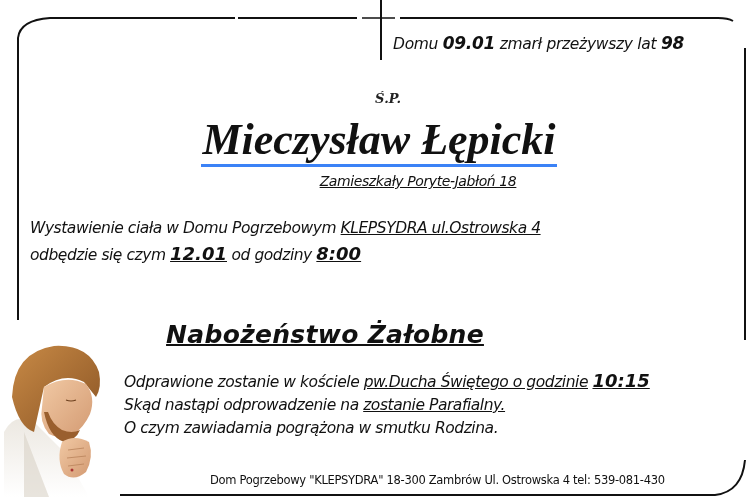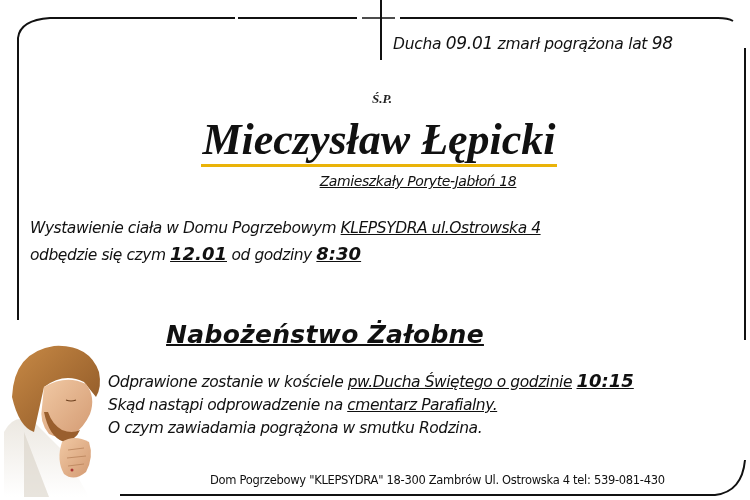--- a/index.html
+++ b/index.html
@@ -25,49 +25,49 @@
 
     .died-line {
       left: 393px; top: 33px;
       font-family: "DejaVu Sans", sans-serif;
       font-style: italic;
       font-size: 15.5px;
       letter-spacing: -0.3px;
       color: #111;
     }
     .died-line .bold {
-      font-weight: normal;
+      font-weight: bold;
       font-size: 17px;
     }
 
     .sp {
       left: 0; width: 750px; top: 91px;
       text-align: center;
       font-family: "DejaVu Serif", serif;
       font-style: italic;
       font-weight: bold;
       font-size: 13px;
       color: #222;
       padding-left: 0px;
     }
-    .sp span { position: relative; left: 7px; font-family: Liberation Serif, serif; }
+    .sp span { position: relative; left: 13px; }
 
     .name {
       left: 0; width: 750px; top: 116px;
       text-align: center;
       font-family: "Liberation Serif", serif;
       font-style: italic;
       font-weight: bold;
       font-size: 44px;
       line-height: 48px;
       color: #111;
     }
     .name span {
       display: inline-block;
-      border-bottom: 3px solid #eab308;
+      border-bottom: 3px solid #3b82f6;
       padding: 0 1px 0px;
       position: relative;
       left: 4px;
     }
 
     .residence {
       left: 0; width: 750px; top: 173px;
       text-align: center;
       font-family: "DejaVu Sans", sans-serif;
       font-style: italic;
@@ -108,21 +108,21 @@
       letter-spacing: 0.3px;
     }
     .service-title span {
       text-decoration: underline;
       text-decoration-thickness: 2px;
       position: relative;
       left: 18px;
     }
 
     .block2 {
-      left: 108px; top: 369px;
+      left: 124px; top: 369px;
       font-family: "DejaVu Sans", sans-serif;
       font-style: italic;
       font-size: 15.5px;
       letter-spacing: -0.45px;
       line-height: 23px;
     }
 
     .footer {
       left: 210px; top: 473px;
       font-family: "DejaVu Sans", sans-serif;
@@ -151,23 +151,23 @@
   <g>
     <line x1="381" y1="0" x2="381" y2="60" stroke="#111" stroke-width="2"></line>
   </g>
 
   <line x1="745" y1="48" x2="745" y2="340" stroke="#111" stroke-width="2"></line>
 
   <path d="M 120 495 L 715 495 Q 742 492 745 460" fill="none" stroke="#111" stroke-width="2"></path>
 </svg>
 
 <div class="abs died-line">
-  <span>Ducha</span>
+  <span>Domu</span>
   <span class="bold">09.01</span>
-  <span>zmarł pogrążona lat</span>
+  <span>zmarł przeżywszy lat</span>
   <span class="bold">98</span>
 </div>
 
 <div class="abs sp">
   <span>Ś.P.</span>
 </div>
 
 <div class="abs name">
   <span>Mieczysław Łępicki</span>
 </div>
@@ -178,21 +178,21 @@
 
 <div class="abs block1">
   <div>
     <span>Wystawienie ciała w Domu Pogrzebowym</span>
     <span class="ul">KLEPSYDRA ul.Ostrowska 4</span>
   </div>
   <div>
     <span>odbędzie się czym</span>
     <span class="hl">12.01</span>
     <span>od godziny</span>
-    <span class="hl">8:30</span>
+    <span class="hl">8:00</span>
   </div>
 </div>
 
 <div class="abs service-title">
   <span>Nabożeństwo Żałobne</span>
 </div>
 
 <svg class="portrait" viewBox="0 0 120 155">
   <defs>
     <linearGradient id="hair" x1="0" y1="0" x2="1" y2="1">
@@ -226,21 +226,21 @@
 </svg>
 
 <div class="abs block2">
   <div>
     <span>Odprawione zostanie w kościele</span>
     <span class="ul">pw.Ducha Świętego o godzinie</span>
     <span class="hl">10:15</span>
   </div>
   <div>
     <span>Skąd nastąpi odprowadzenie na</span>
-    <span class="ul">cmentarz Parafialny.</span>
+    <span class="ul">zostanie Parafialny.</span>
   </div>
   <div>
     <span>O czym zawiadamia pogrążona w smutku Rodzina.</span>
   </div>
 </div>
 
 <div class="abs footer">
   <span>Dom Pogrzebowy "KLEPSYDRA" 18-300 Zambrów Ul. Ostrowska 4 tel: 539-081-430</span>
 </div>
 

